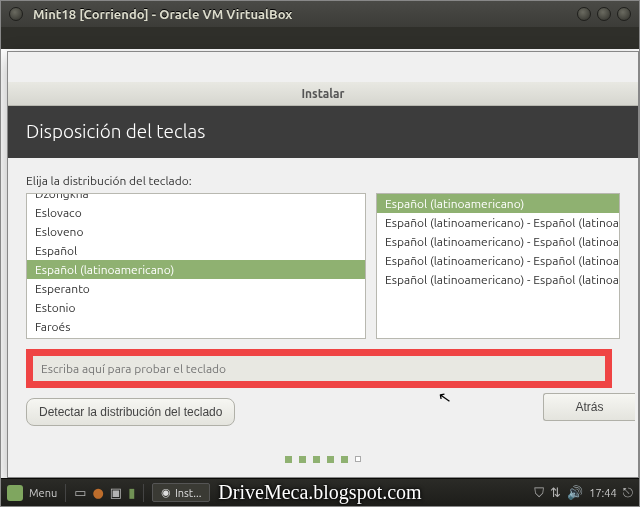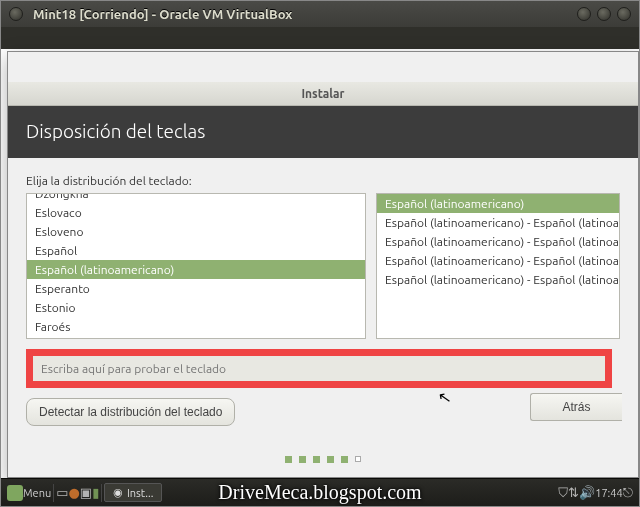--- a/index.html
+++ b/index.html
@@ -108,21 +108,21 @@
     padding: 6px 12px;
     background: linear-gradient(#f6f6f2, #e4e4de);
     border: 1px solid #b0b0a8;
     border-radius: 8px;
     color: #444;
     font-size: 12px;
     cursor: pointer;
   }
   .back-btn {
     position: absolute;
-    right: 16px; bottom: 56px;
+    right: 3px; bottom: 56px;
     width: 92px;
     padding: 6px 12px;
     text-align: center;
     background: linear-gradient(#f6f6f2, #e4e4de);
     border: 1px solid #b0b0a8;
     border-right: none;
     border-radius: 3px 0 0 3px;
     color: #444;
     font-size: 12px;
     cursor: pointer;
@@ -144,20 +144,21 @@
   .taskbar {
     position: absolute;
     left: 0; right: 0; bottom: 0;
     height: 28px;
     background: linear-gradient(#2b2b27, #1d1d1a);
     border-top: 1px solid #0a0a08;
     display: flex; align-items: center;
     color: #ccc;
     font-size: 11px;
     padding: 0 6px;
+    gap: 6px;
   }
   .mint-logo {
     width: 16px; height: 16px; border-radius: 3px;
     background: #7fa65f;
     display:inline-block;
   }
   .task-separator { width: 1px; height: 18px; background:#444; margin: 0 2px;}
   .task-icon { opacity:.85; font-size:13px; }
   .task-active {
     background: #3a3a34;

